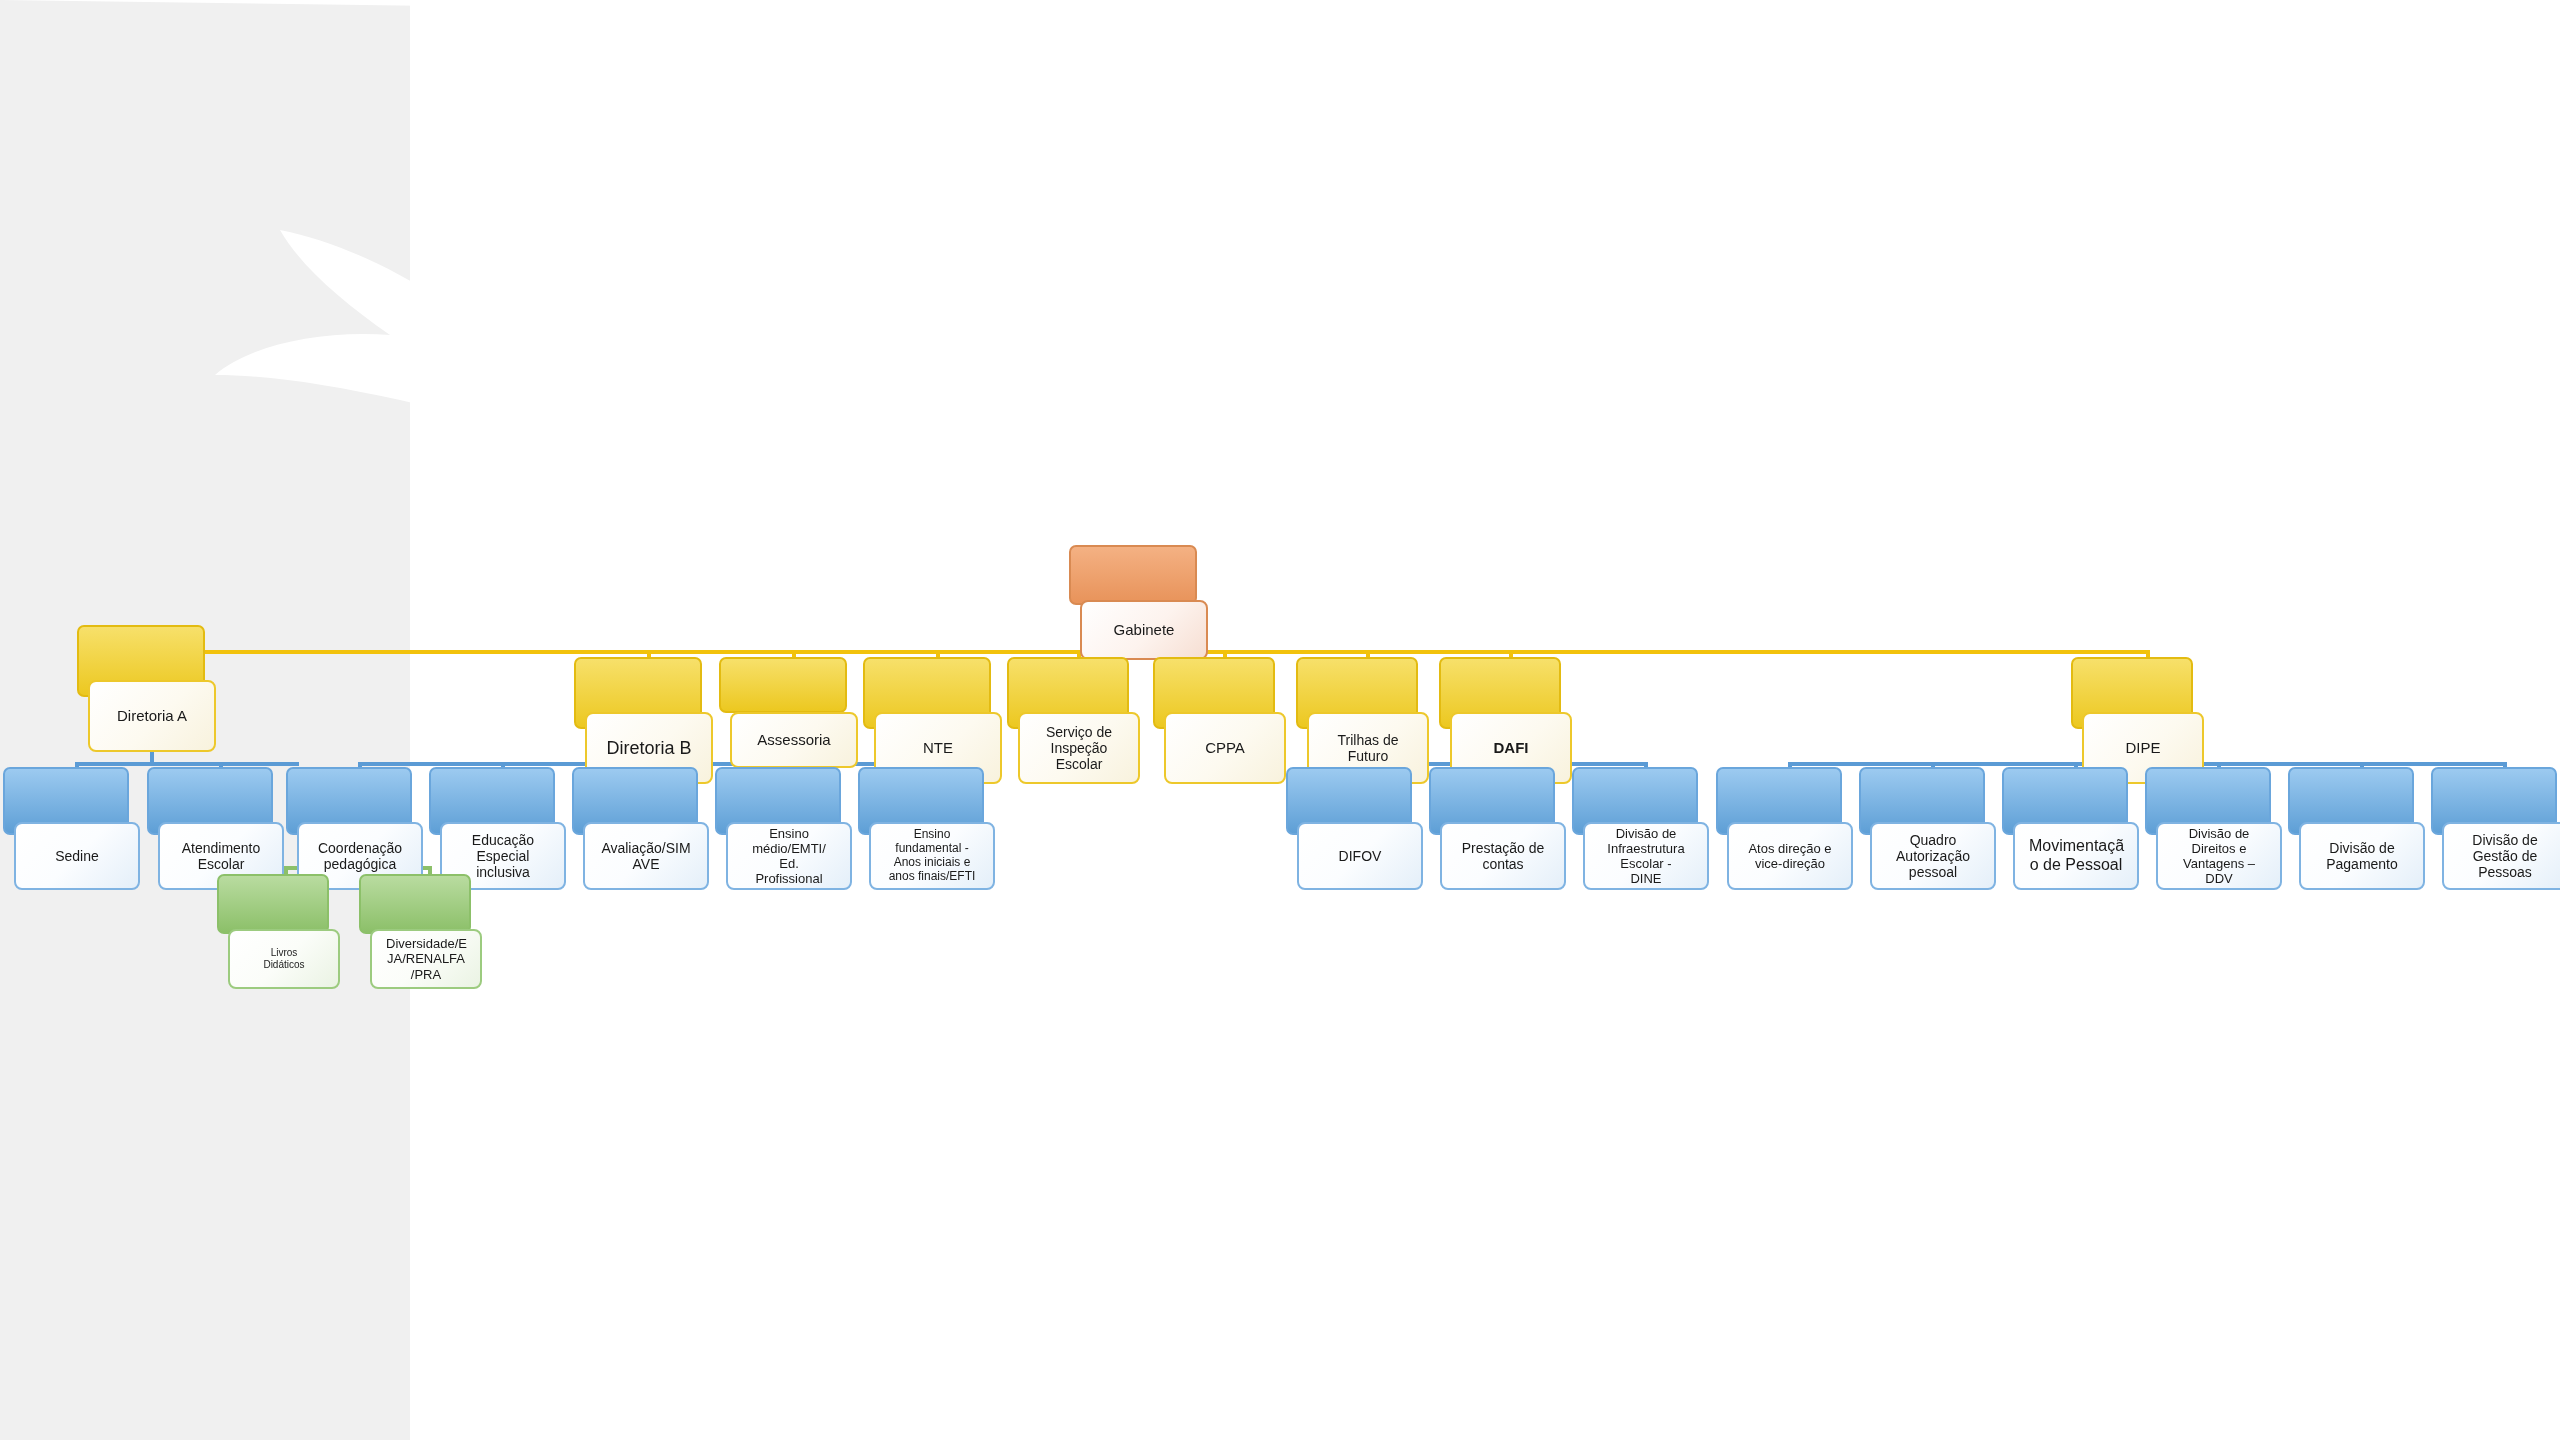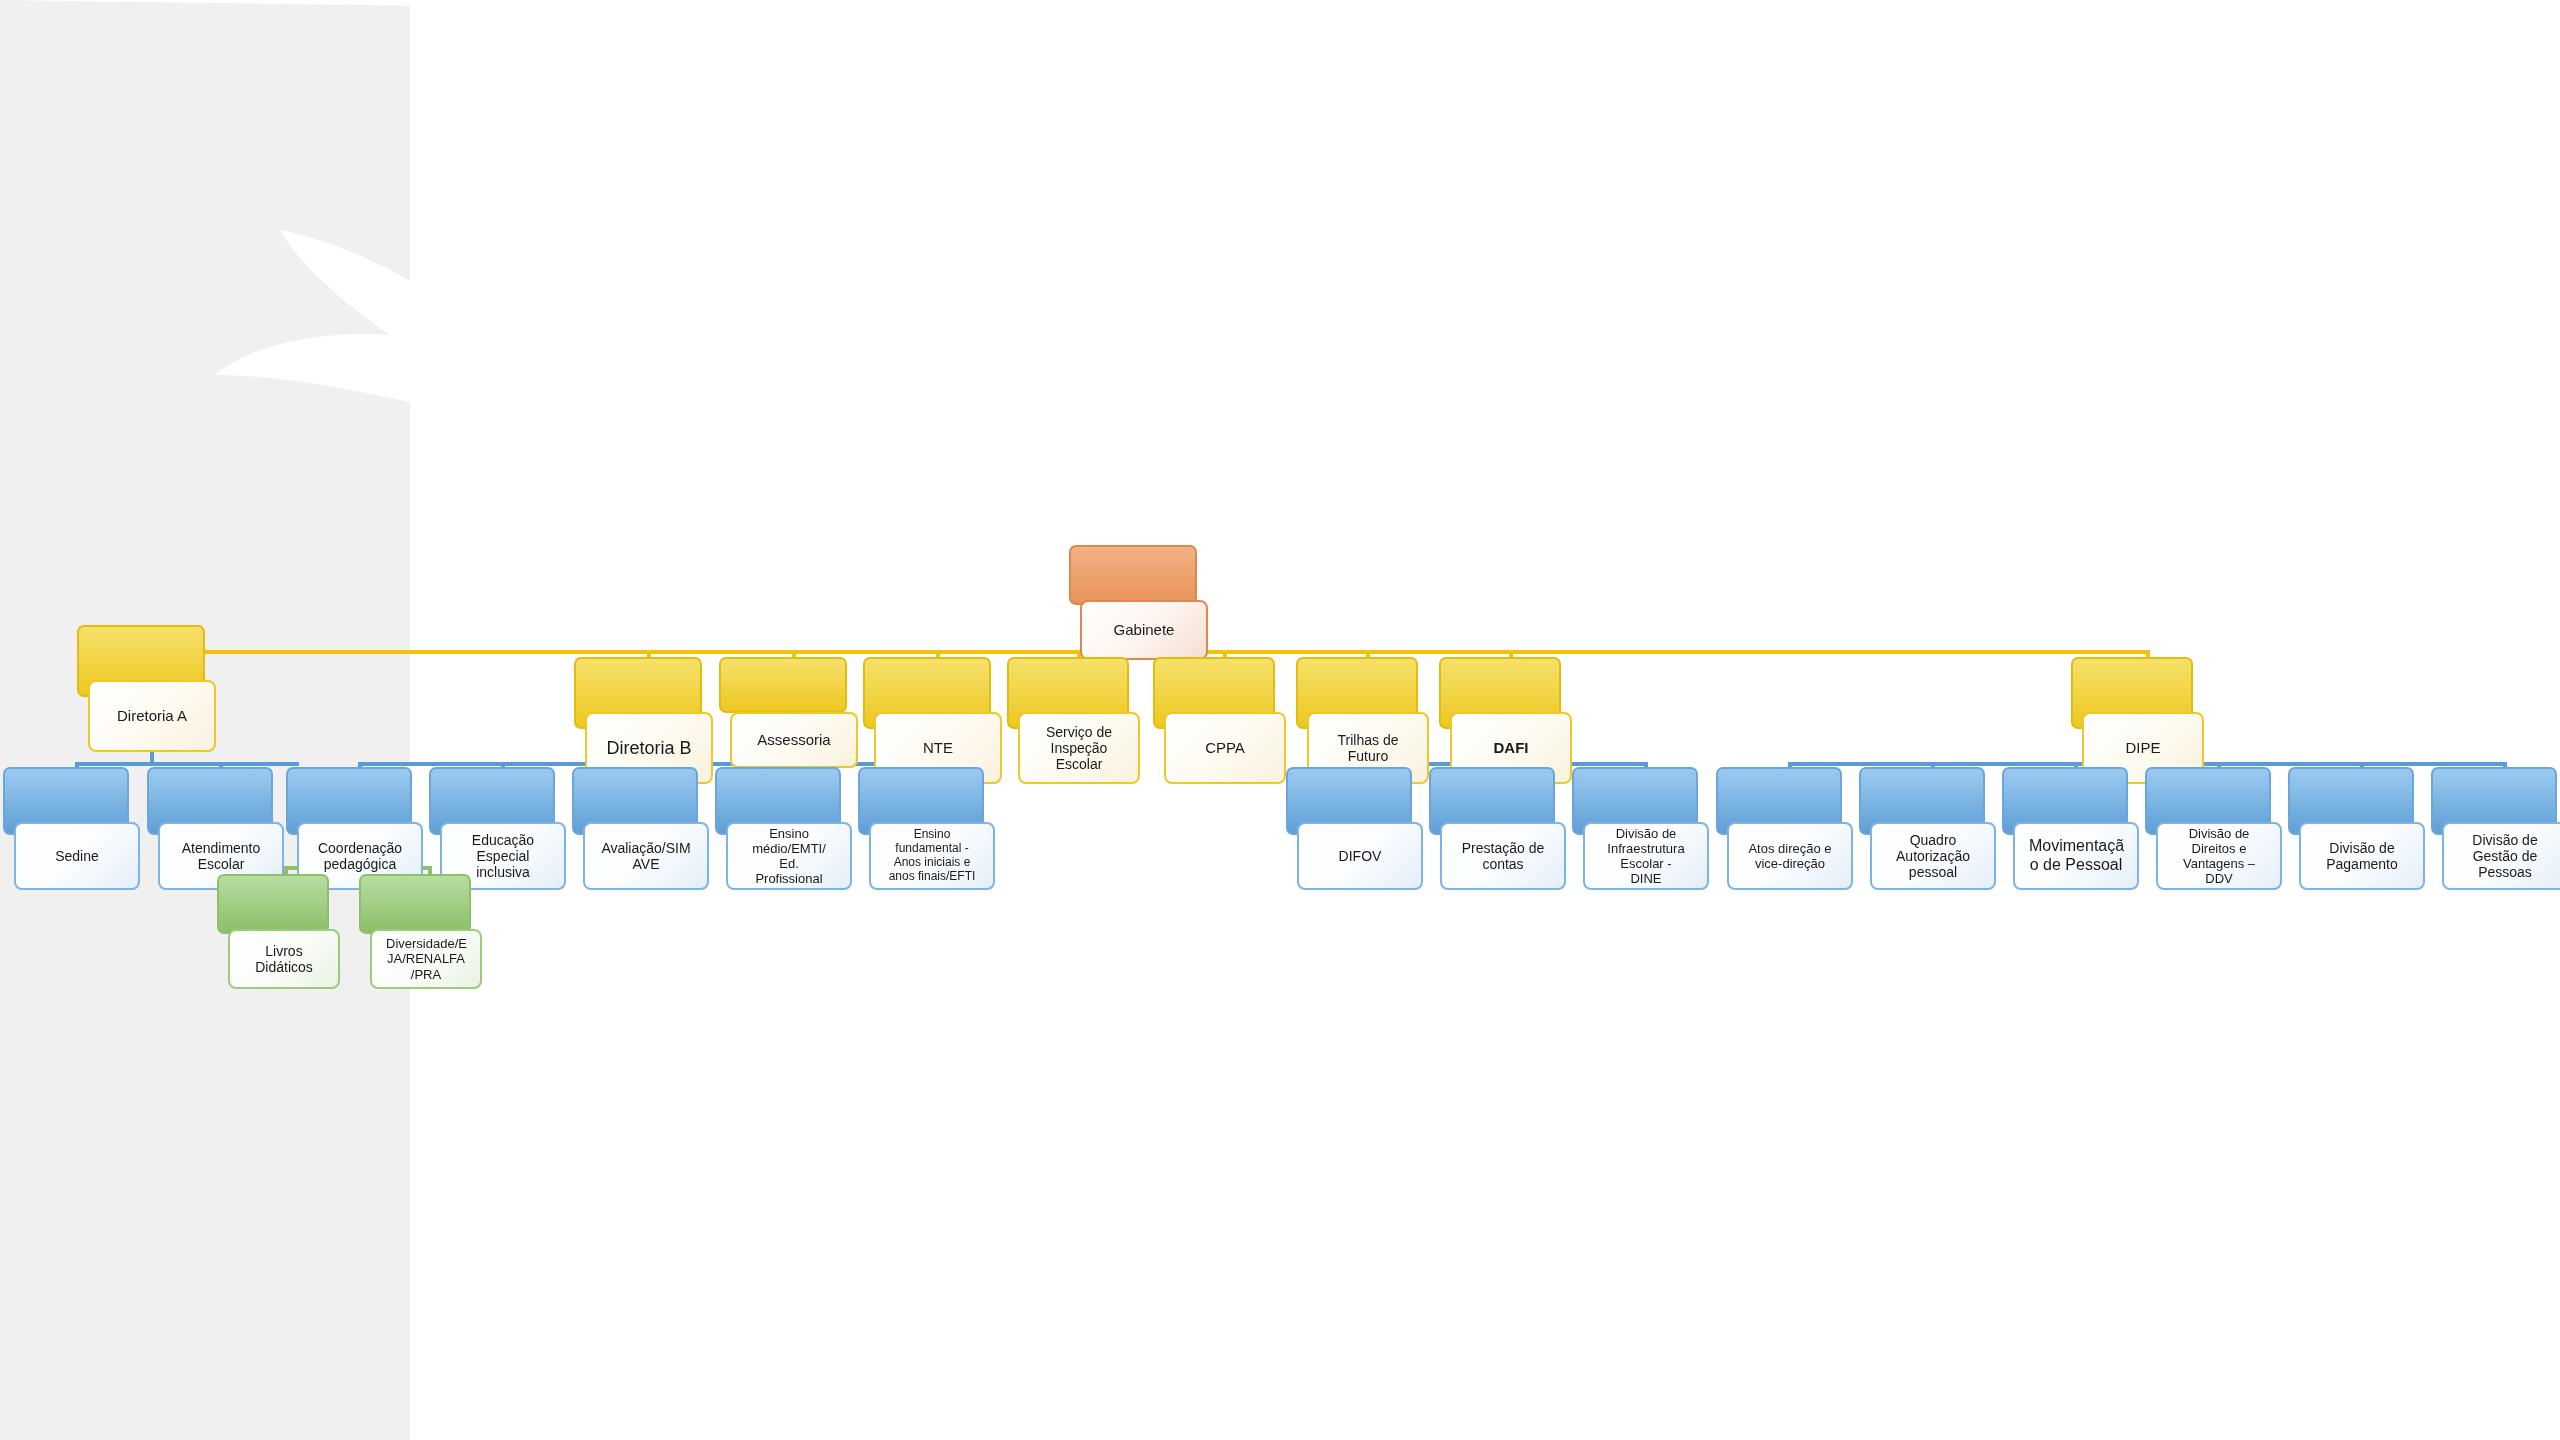--- a/index.html
+++ b/index.html
@@ -385,21 +385,21 @@
     <div class="plate"></div>
     <div class="face" style="font-size:14px;">
       <span class="label">Divisão de
 Gestão de
 Pessoas</span>
     </div>
   </div>
 
   <div class="node green" style="left:228px; top:885px; width:112px; height:60px;">
     <div class="plate"></div>
-    <div class="face" style="font-size:14px;justify-content:flex-end;">
+    <div class="face" style="font-size:10px;justify-content:flex-end;">
       <span class="label">Livros
 Didáticos</span>
     </div>
   </div>
   <div class="node green" style="left:370px; top:885px; width:112px; height:60px;">
     <div class="plate"></div>
     <div class="face" style="font-size:13px;">
       <span class="label">Diversidade/E
 JA/RENALFA
 /PRA</span>

